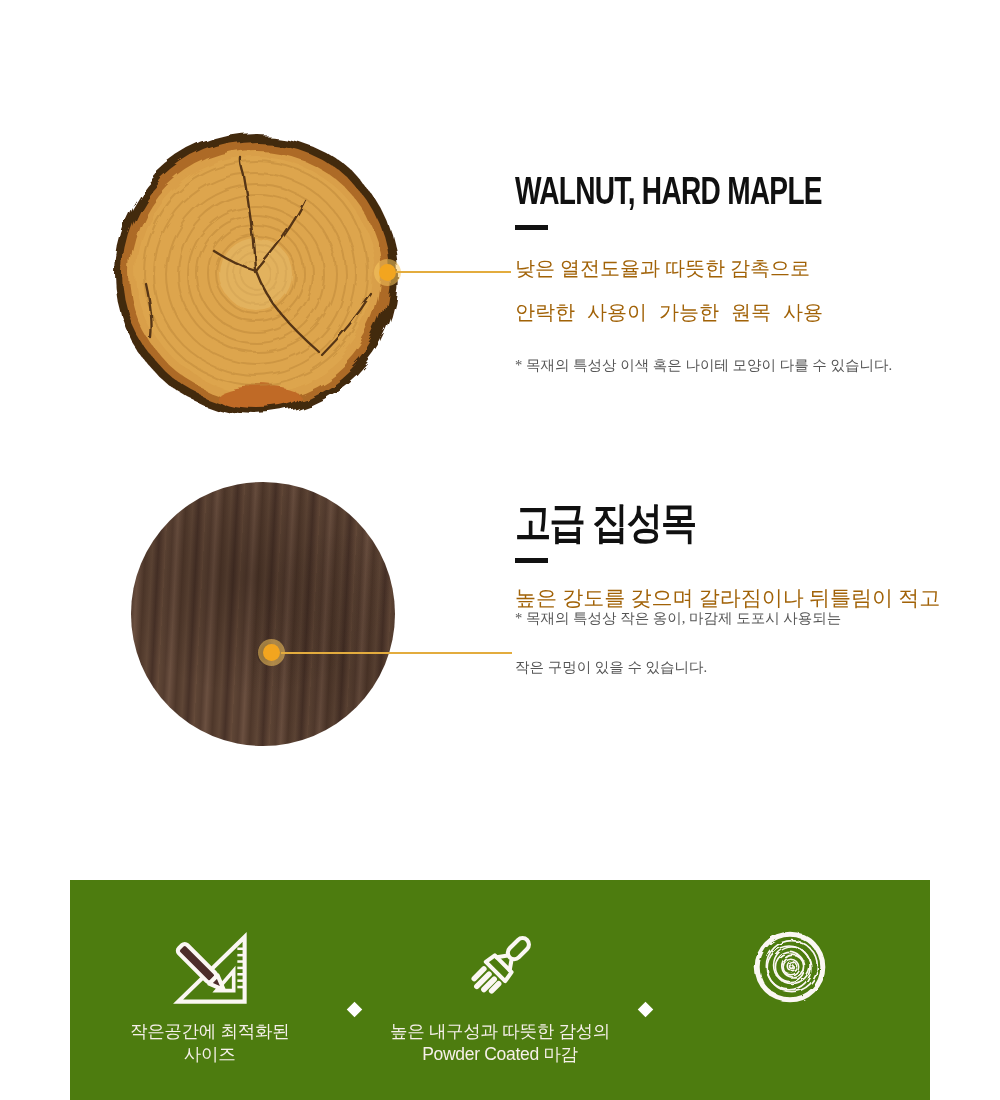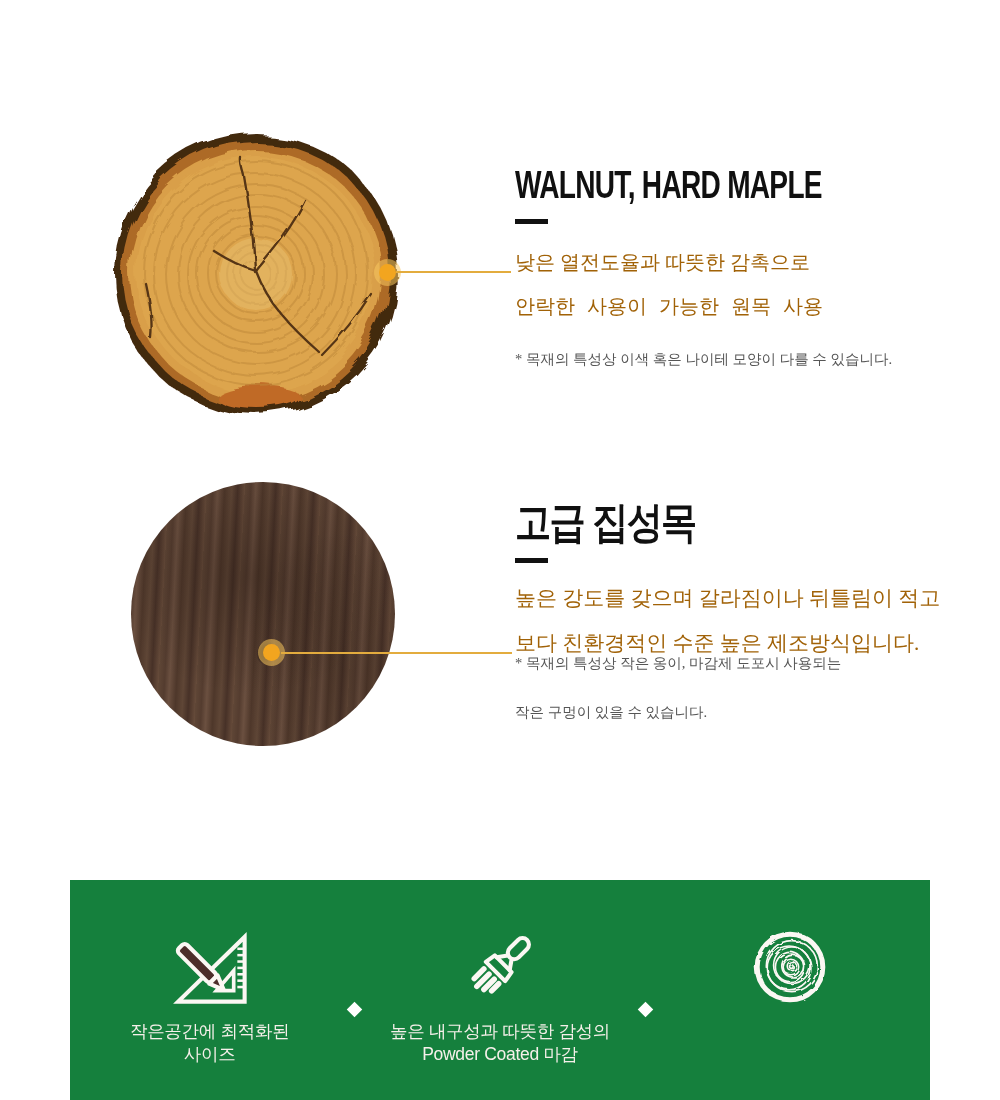--- a/index.html
+++ b/index.html
@@ -34,21 +34,21 @@
   .callout-line.c2 { left:281px; top:652px; width:231px; }
   .callout-dot {
     position:absolute; width:17px; height:17px; border-radius:50%;
     background:#F2A51F; box-shadow:0 0 0 5px rgba(247,198,94,.55);
   }
   .callout-dot.d1 { left:379px; top:264px; }
   .callout-dot.d2 { left:263px; top:644px; }
 
   
   .sec-text { position:absolute; left:515px; width:350px; }
-  .sec-text.s1 { top:166px; }
+  .sec-text.s1 { top:172px; }
   .sec-text.s2 { top:499px; }
 
   .sec-title {
     color:#101010; font-weight:bold; white-space:nowrap;
     transform-origin:left center; display:inline-block;
   }
   .s1 .sec-title { font-size:39px; line-height:38px; letter-spacing:-1px; transform:scaleX(.72); }
   .s2 .sec-title { font-size:43px; line-height:46px; letter-spacing:-2px; transform:scaleX(.84); }
 
   .sec-divider { width:33px; height:5px; background:#111; }
@@ -69,21 +69,21 @@
     font-family:"Liberation Serif", serif; color:#565656;
     font-size:14.5px; line-height:16px; white-space:nowrap;
   }
   .s1 .note-line.n1 { margin-top:32px; }
   .s2 .note-line.n1 { }
   .s2 .note-line.n2 { margin-top:33px; }
 
   
   .footer {
     position:absolute; left:70px; top:880px; width:860px; height:220px;
-    background:#15803d;
+    background:#4d7c0f;
     display:flex; align-items:flex-start; padding-top:46px;
   }
   .feature { flex:1 1 0; display:flex; flex-direction:column; align-items:center; }
   .feature-icon { width:82px; height:82px; }
   .feature-caption {
     margin-top:12px; text-align:center; color:#F6F0EA;
     font-size:17.5px; line-height:23px; font-weight:500; letter-spacing:-0.3px;
   }
   .separator-diamond {
     width:11px; height:11px; background:#ffffff;
@@ -150,21 +150,20 @@
   <div class="walnut-knot"></div>
 </div>
 
 <div class="callout-dot d2"></div>
 <div class="callout-line c2"></div>
 
 <div class="sec-text s2">
   <div class="sec-title">고급 집성목</div>
   <div class="sec-divider"></div>
   <div class="body-line b1">높은 강도를 갖으며 갈라짐이나 뒤틀림이 적고</div>
-  <div class="body-line b2">보다 친환경적인 수준 높은 제조방식입니다.</div>
   <div class="note-line n1">* 목재의 특성상 작은 옹이, 마감제 도포시 사용되는</div>
   <div class="note-line n2">작은 구멍이 있을 수 있습니다.</div>
 </div>
 
 <div class="footer">
 
   <div class="feature">
     <svg class="feature-icon" viewBox="0 0 90 90" xmlns="http://www.w3.org/2000/svg">
       <g fill="none" stroke="#FBF7F3" stroke-width="4.5">
         <path d="M10 83 H83 V12 Z"></path>

